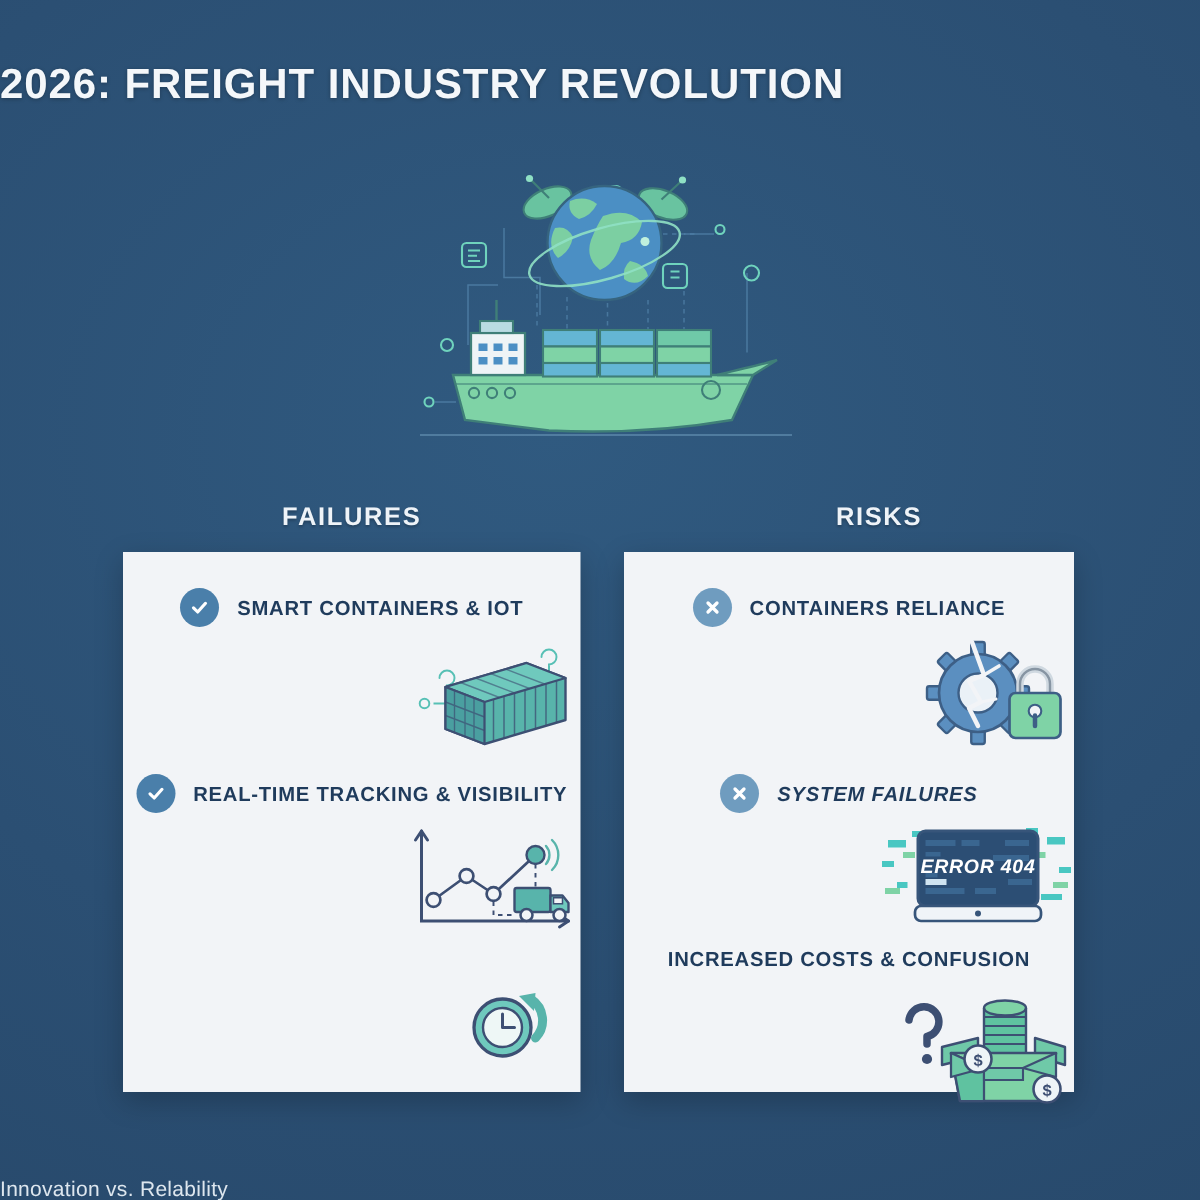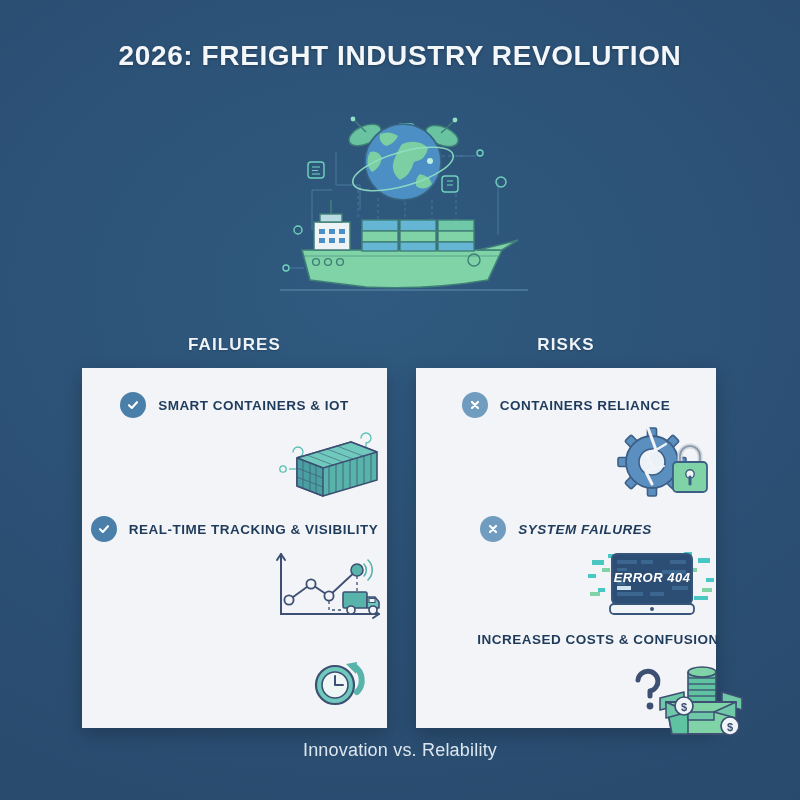--- a/index.html
+++ b/index.html
@@ -21,21 +21,20 @@
       radial-gradient(ellipse 900px 700px at 46% 36%, #305a80 0%, #2b4f73 55%, #27486a 100%);
     overflow: hidden;
   }
 
   
   #title {
     position: absolute;
     left: 0;
     top: 40px;
     width: 800px;
-    text-align: center;
     color: #f4f7fa;
     font-size: 28px;
     font-weight: bold;
     letter-spacing: 0.6px;
     font-stretch: condensed;
     text-shadow: 0 1px 3px rgba(0,0,0,0.28);
   }
 
   
   #hero {
@@ -52,21 +51,21 @@
     top: 335px;
     color: #eef3f8;
     font-size: 17px;
     font-weight: bold;
     letter-spacing: 1.1px;
     font-stretch: condensed;
     text-align: center;
     text-shadow: 0 1px 2px rgba(0,0,0,0.25);
   }
   #head-adv { left: 82px; width: 305px; }
-  #head-risk { left: 416px; width: 300px; }
+  #head-risk { left: 436px; width: 300px; }
 
   
   .card {
     position: absolute;
     top: 368px;
     height: 360px;
     background: #f2f4f7;
     box-shadow: 0 6px 18px rgba(0,0,0,0.22);
   }
   #card-adv { left: 82px; width: 305px; }
@@ -107,25 +106,24 @@
     display: flex;
     justify-content: flex-end;
     align-items: center;
     margin-top: 6px;
   }
 
   
   #footer {
     position: absolute;
     left: 0;
-    top: 740px;
+    top: 784px;
     width: 800px;
-    text-align: center;
     color: #dde6ee;
-    font-size: 18px;
+    font-size: 14px;
     letter-spacing: 0.2px;
   }
 </style>
 </head>
 <body>
 
 <div id="stage">
 
   <div id="title">2026: FREIGHT INDUSTRY REVOLUTION</div>
 
@@ -430,21 +428,21 @@
           <rect x="31" y="38" width="14" height="4" fill="#cfe3f0"></rect>
 
           <text x="66" y="34" text-anchor="middle" fill="#ffffff" font-family="'Liberation Sans', sans-serif" font-size="13" font-weight="bold" letter-spacing="0.5">ERROR 404</text>
 
           <rect x="24" y="56" width="84" height="10" rx="4" fill="#f0f4f8" stroke="#37557a" stroke-width="1.8"></rect>
           <circle cx="66" cy="61" r="2" fill="#37557a"></circle>
         </svg>
       </div>
     </div>
 
-    <div class="entry" style="top:258px;padding-left:32px;">
+    <div class="entry" style="top:258px;">
       <div class="entry-head">
         <span class="entry-label no-badge">INCREASED COSTS &amp; CONFUSION</span>
       </div>
       <div class="entry-art">
         <svg width="122" height="80" viewBox="0 0 122 80">
 
           <path d="M12 22 a10 10 0 1 1 12 11 v5" fill="none" stroke="#3d4f73" stroke-width="5" stroke-linecap="round" stroke-linejoin="round"></path>
           <circle cx="24" cy="48" r="3.4" fill="#3d4f73"></circle>
 
           <g>

